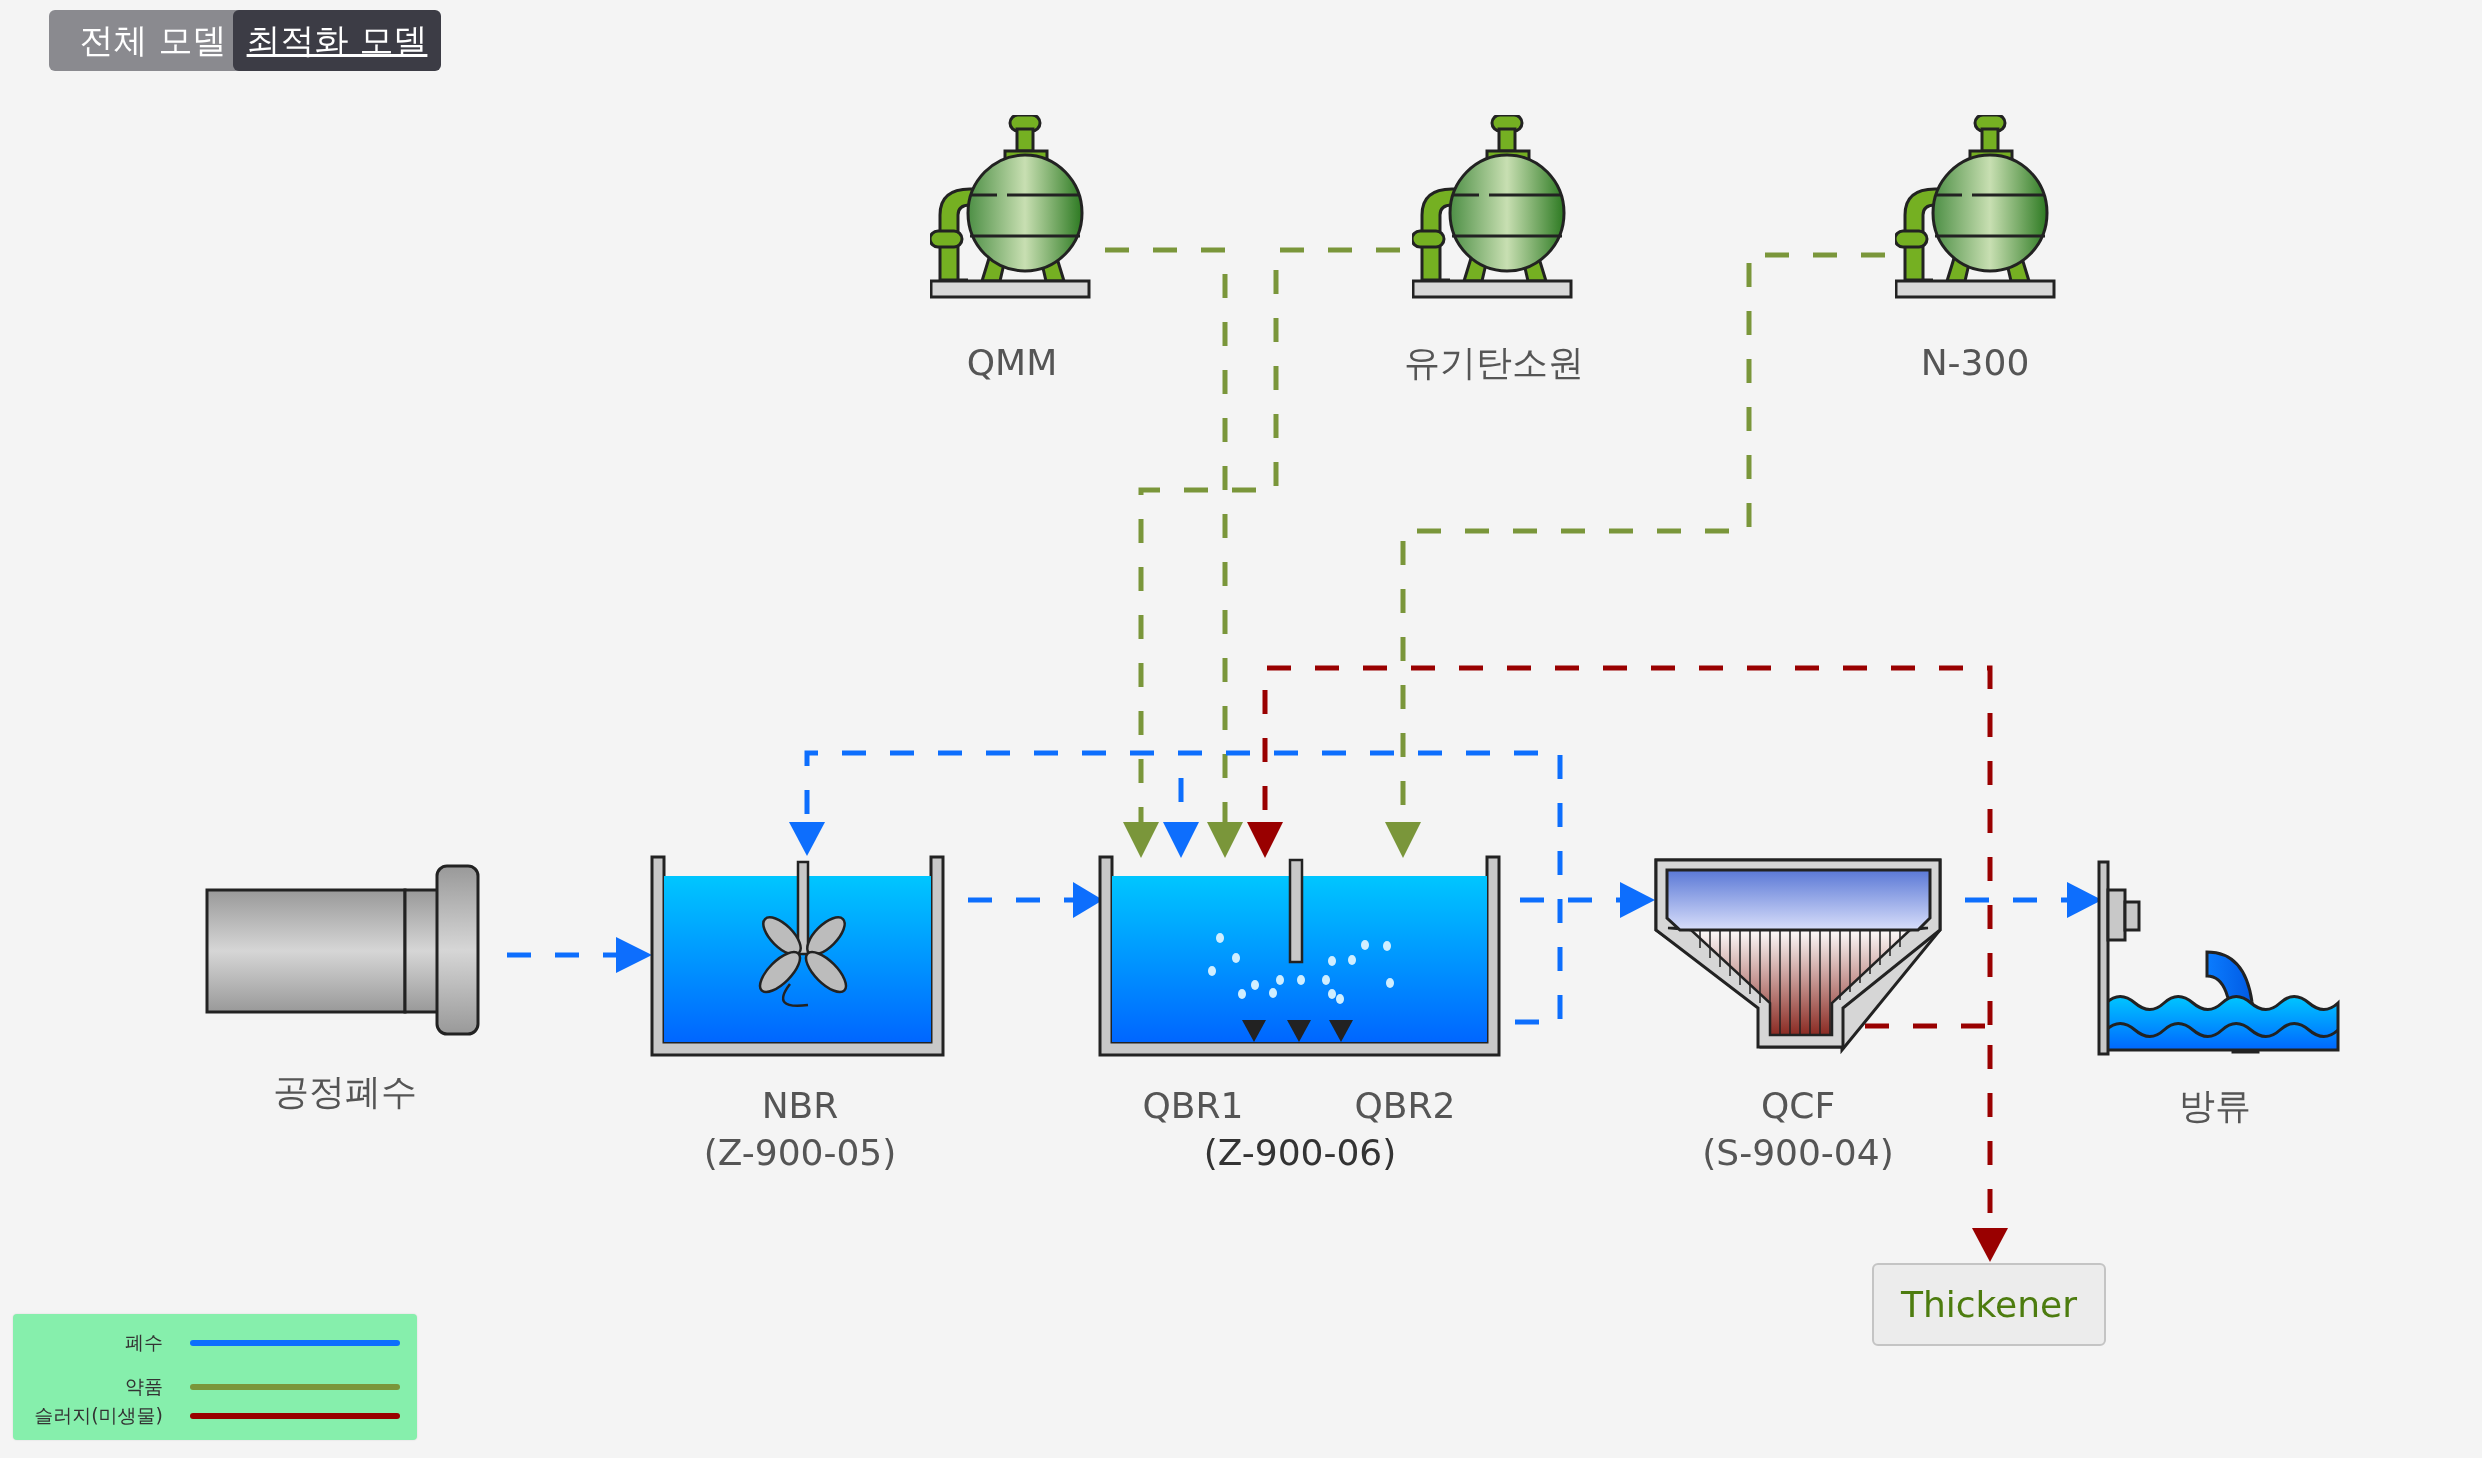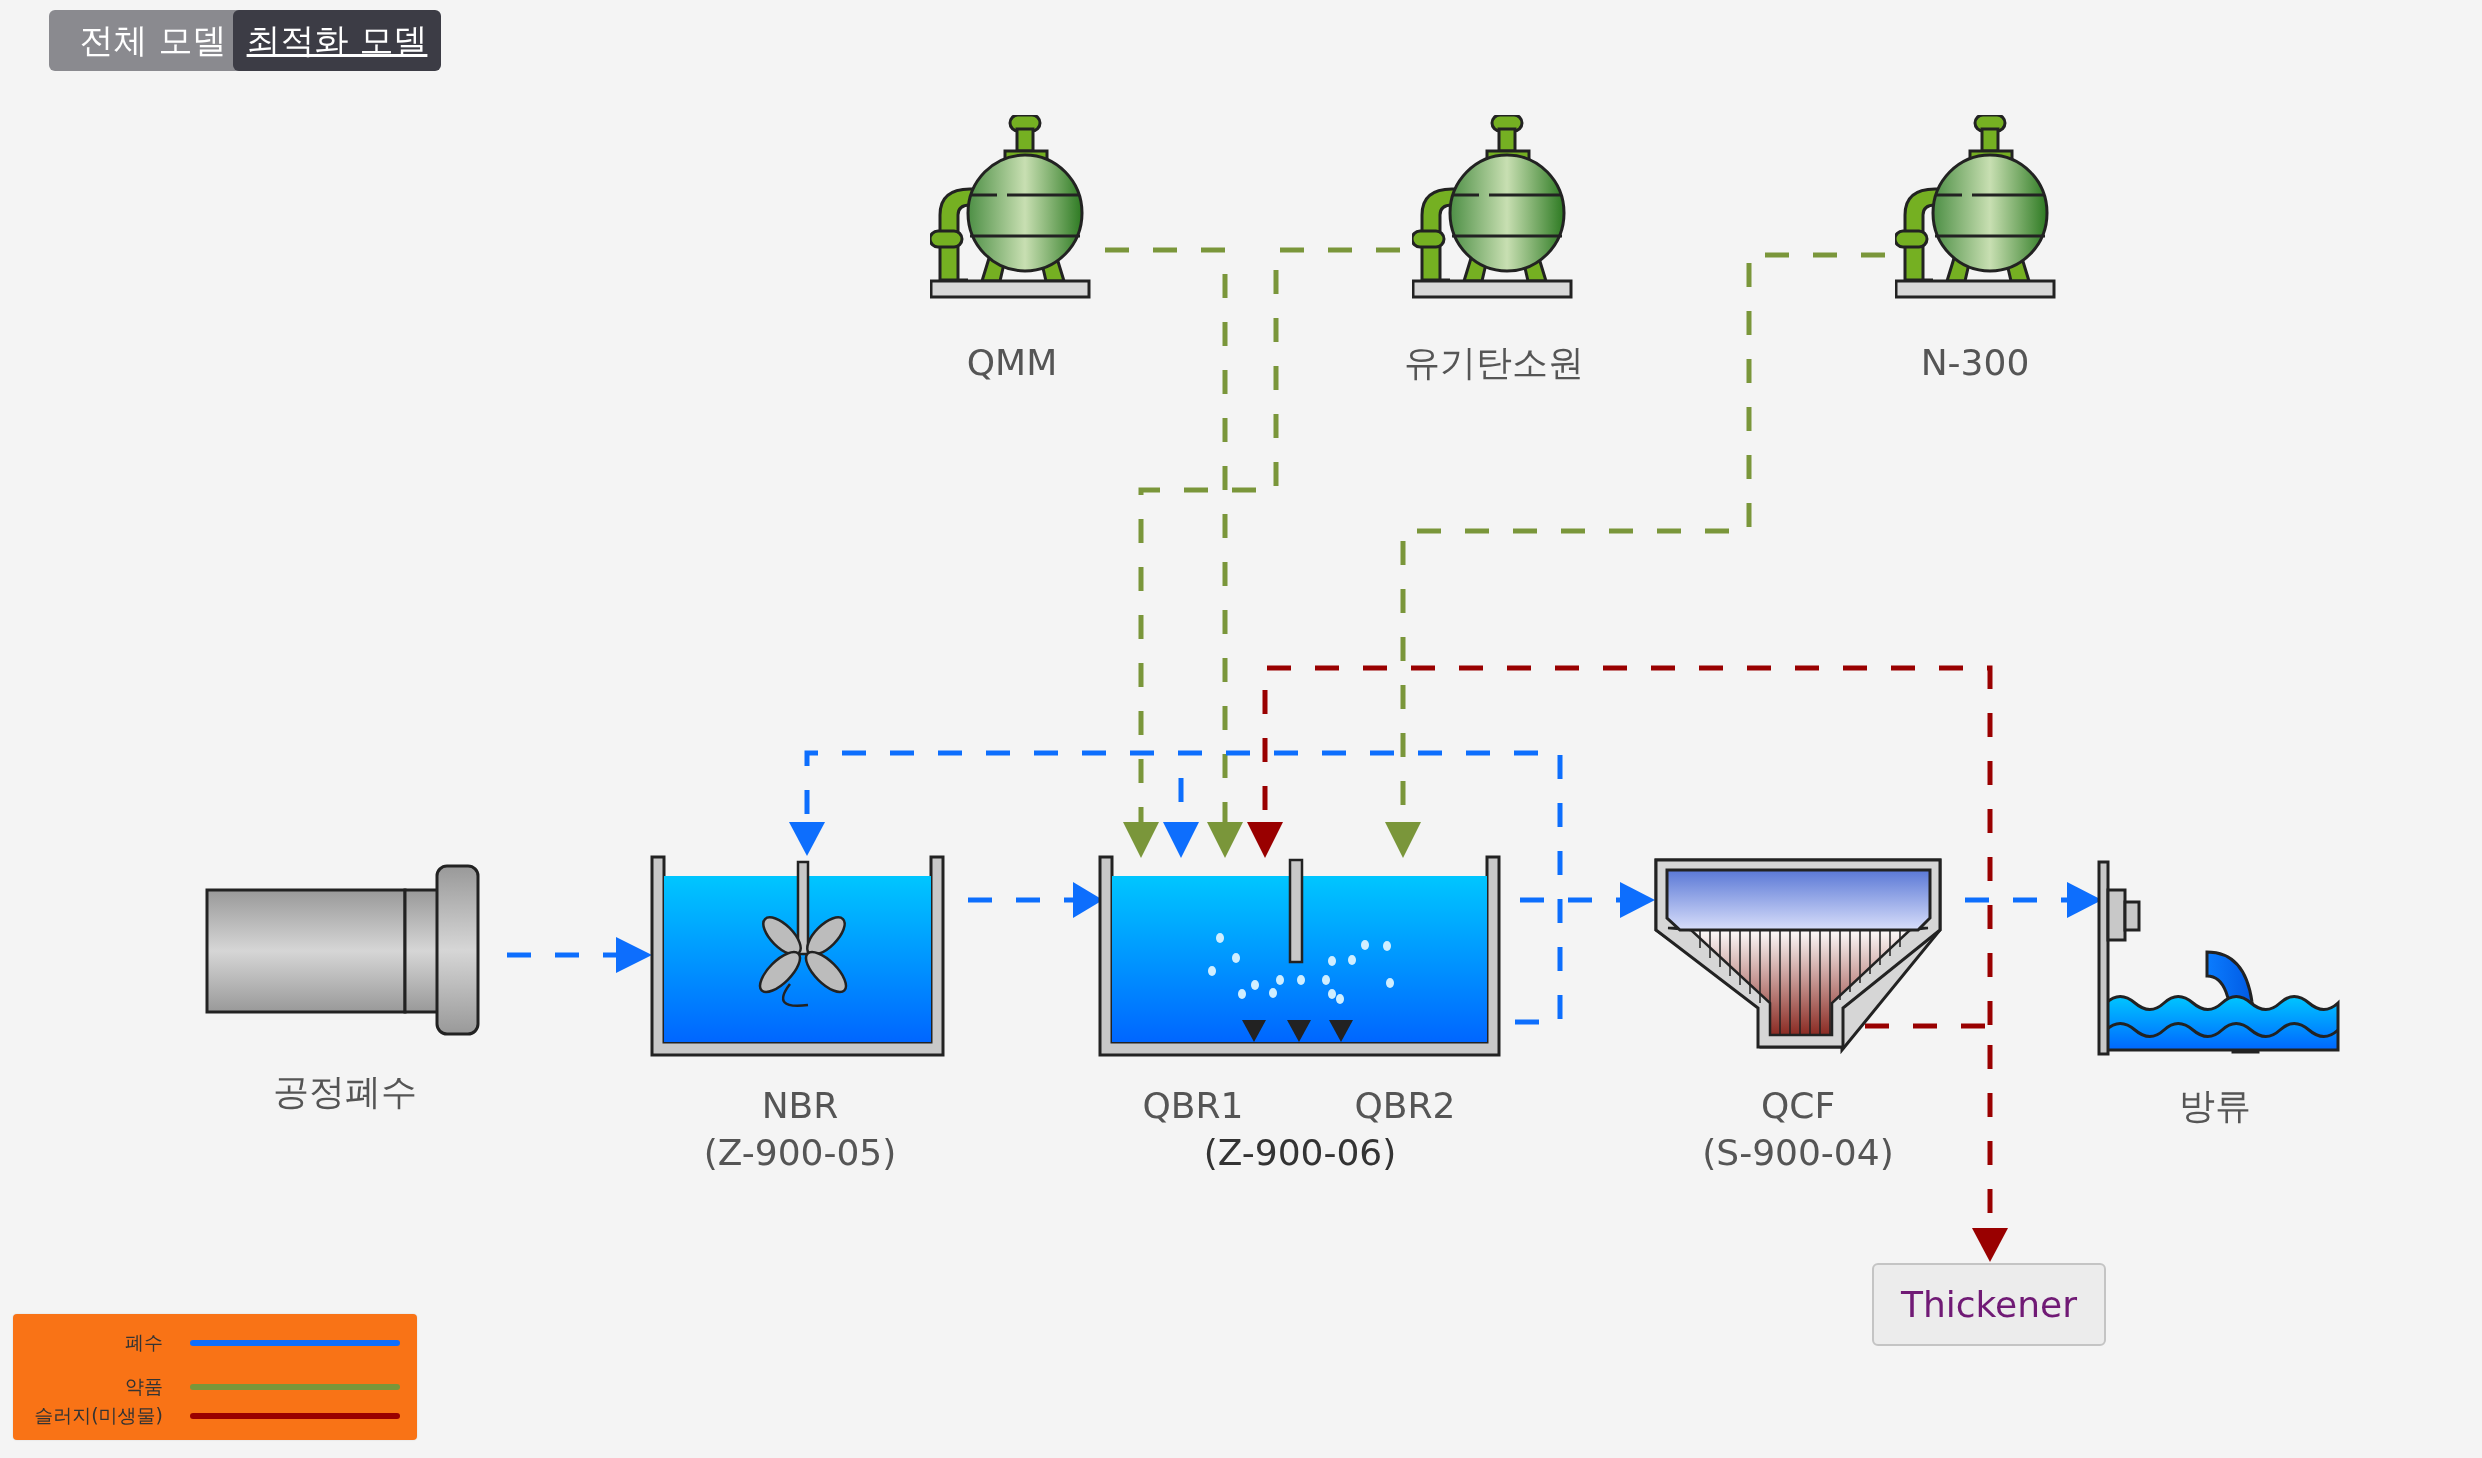--- a/index.html
+++ b/index.html
@@ -5,28 +5,28 @@
   html, body { margin:0; padding:0; }
   body { width:2482px; height:1458px; background:#f4f4f4; position:relative; overflow:hidden;
          font-family:"DejaVu Sans","Liberation Sans",sans-serif; }
   .btn { position:absolute; top:10px; height:61px; border-radius:6px; color:#fff; font-size:34px;
          display:flex; align-items:center; justify-content:center; cursor:pointer; border:none; }
   #btn-all { left:9px; width:208px; background:#8a8a8f;margin-left:40px; }
   #btn-opt { left:233px; width:208px; background:#3c3c45;text-decoration:underline; }
   svg#diagram { position:absolute; left:0; top:0; }
   .lbl { font-family:"DejaVu Sans","Liberation Sans",sans-serif; font-size:36px; fill:#555; }
   .lbl-dark { fill:#333; }
-  #legend { position:absolute; left:13px; top:1314px; width:404px; height:126px; background:#f97316;
+  #legend { position:absolute; left:13px; top:1314px; width:404px; height:126px; background:#86efac;
             border-radius:4px; box-shadow:0 0 2px rgba(0,0,0,0.12); }
   .leg-row { position:absolute; left:0; width:404px; height:30px; }
   .leg-text { position:absolute; right:254px; font-size:19px; color:#333; top:2px; white-space:nowrap; }
   .leg-line { position:absolute; left:177px; width:210px; height:6px; border-radius:3px; top:12px; }
   #thickener { position:absolute; left:1872px; top:1263px; width:234px; height:83px; background:#ececec;
                border:2px solid #c4c4c4; border-radius:6px; box-sizing:border-box; display:flex;
-               align-items:center; justify-content:center; font-size:36px; color:#701a75; }
+               align-items:center; justify-content:center; font-size:36px; color:#4d7c0f; }
 </style>
 </head>
 <body>
 
 <div id="btn-all" class="btn">전체 모델</div>
 <div id="btn-opt" class="btn">최적화 모델</div>
 
 <svg id="diagram" width="2482" height="1458" viewBox="0 0 2482 1458">
   <defs>
     <linearGradient id="gTank" x1="0" x2="1" y1="0" y2="0">

